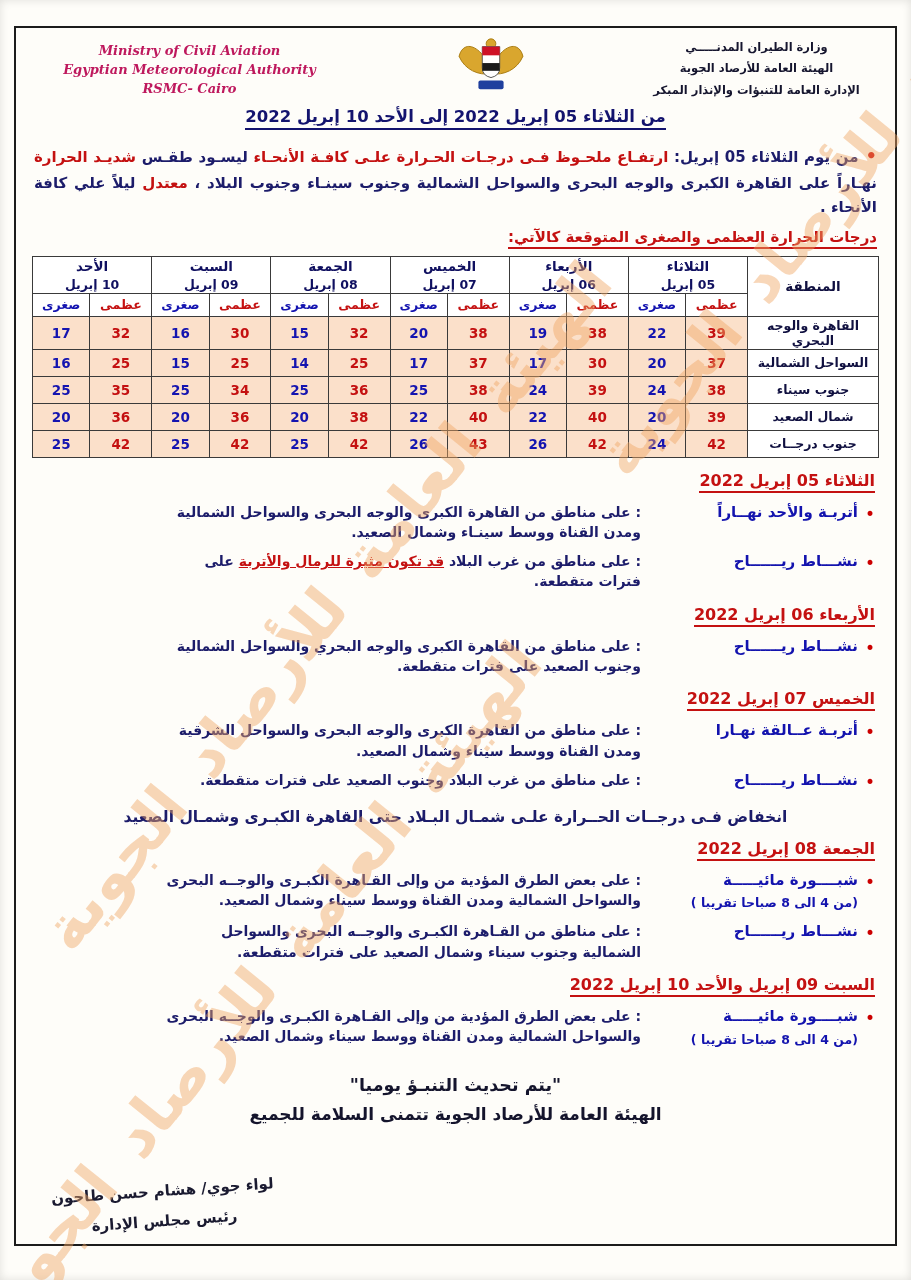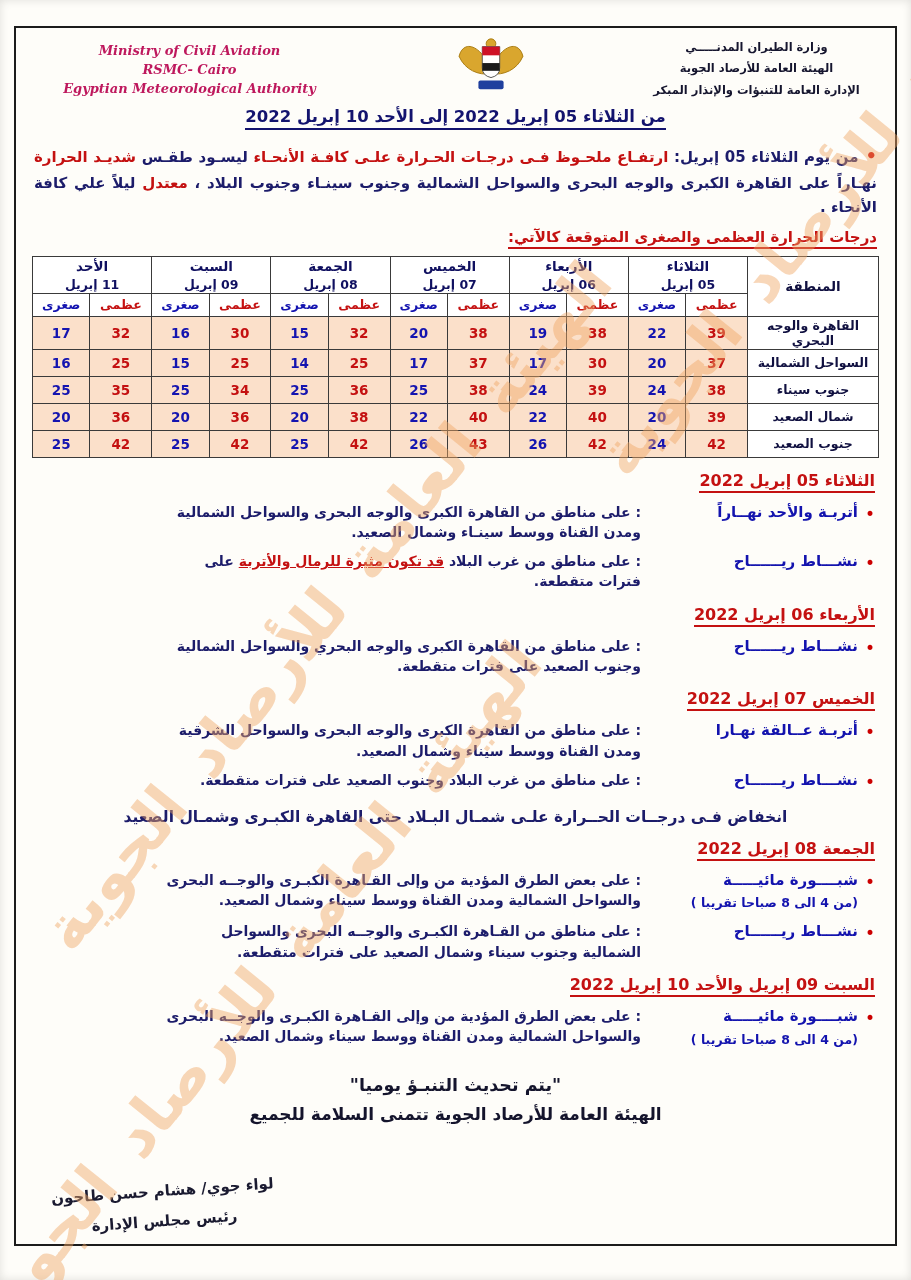--- a/index.html
+++ b/index.html
@@ -84,22 +84,22 @@
 </head>
 <body>
 
 <div class="page">
 
   <div class="frame">
 
     <header class="hdr">
       <div class="hdr-en">
         <div>Ministry of Civil Aviation</div>
+        <div>Egyptian Meteorological Authority</div>
         <div>RSMC- Cairo</div>
-        <div>Egyptian Meteorological Authority</div>
       </div>
       <div class="hdr-logo">
         <svg width="70" height="60" viewBox="0 0 70 62">
           <path d="M35 34 C 22 8, 6 6, 2 22 C 8 36, 22 42, 35 40 Z" fill="#d9a62e" stroke="#a87a10" stroke-width="1"></path>
           <path d="M35 34 C 48 8, 64 6, 68 22 C 62 36, 48 42, 35 40 Z" fill="#d9a62e" stroke="#a87a10" stroke-width="1"></path>
           <circle cx="35" cy="9" r="5" fill="#d9a62e" stroke="#a87a10"></circle>
           <path d="M26 12 h18 v22 q0 8 -9 10 q-9 -2 -9 -10 Z" fill="#ffffff" stroke="#555" stroke-width="1"></path>
           <rect x="26" y="12" width="18" height="9" fill="#ce1126"></rect>
           <rect x="26" y="29" width="18" height="8" fill="#1b1b1b"></rect>
           <rect x="22" y="47" width="26" height="9" rx="2" fill="#1f3f9e"></rect>
@@ -143,21 +143,21 @@
             <th class="day-h" colspan="2">
               <div class="day-name">الجمعة</div>
               <div class="day-date">08 إبريل</div>
             </th>
             <th class="day-h" colspan="2">
               <div class="day-name">السبت</div>
               <div class="day-date">09 إبريل</div>
             </th>
             <th class="day-h" colspan="2">
               <div class="day-name">الأحد</div>
-              <div class="day-date">11 إبريل</div>
+              <div class="day-date">10 إبريل</div>
             </th>
           </tr>
           <tr>
             <th class="sub-max">عظمى</th>
             <th class="sub-min">صغرى</th>
             <th class="sub-max">عظمى</th>
             <th class="sub-min">صغرى</th>
             <th class="sub-max">عظمى</th>
             <th class="sub-min">صغرى</th>
             <th class="sub-max">عظمى</th>
@@ -223,21 +223,21 @@
             <td class="val-max">40</td>
             <td class="val-min">22</td>
             <td class="val-max">38</td>
             <td class="val-min">20</td>
             <td class="val-max">36</td>
             <td class="val-min">20</td>
             <td class="val-max">36</td>
             <td class="val-min">20</td>
           </tr>
           <tr>
-            <td class="region-c">جنوب الصعيد</td>
+            <td class="region-c">جنوب درجــات</td>
             <td class="val-max">42</td>
             <td class="val-min">24</td>
             <td class="val-max">42</td>
             <td class="val-min">26</td>
             <td class="val-max">43</td>
             <td class="val-min">26</td>
             <td class="val-max">42</td>
             <td class="val-min">25</td>
             <td class="val-max">42</td>
             <td class="val-min">25</td>

